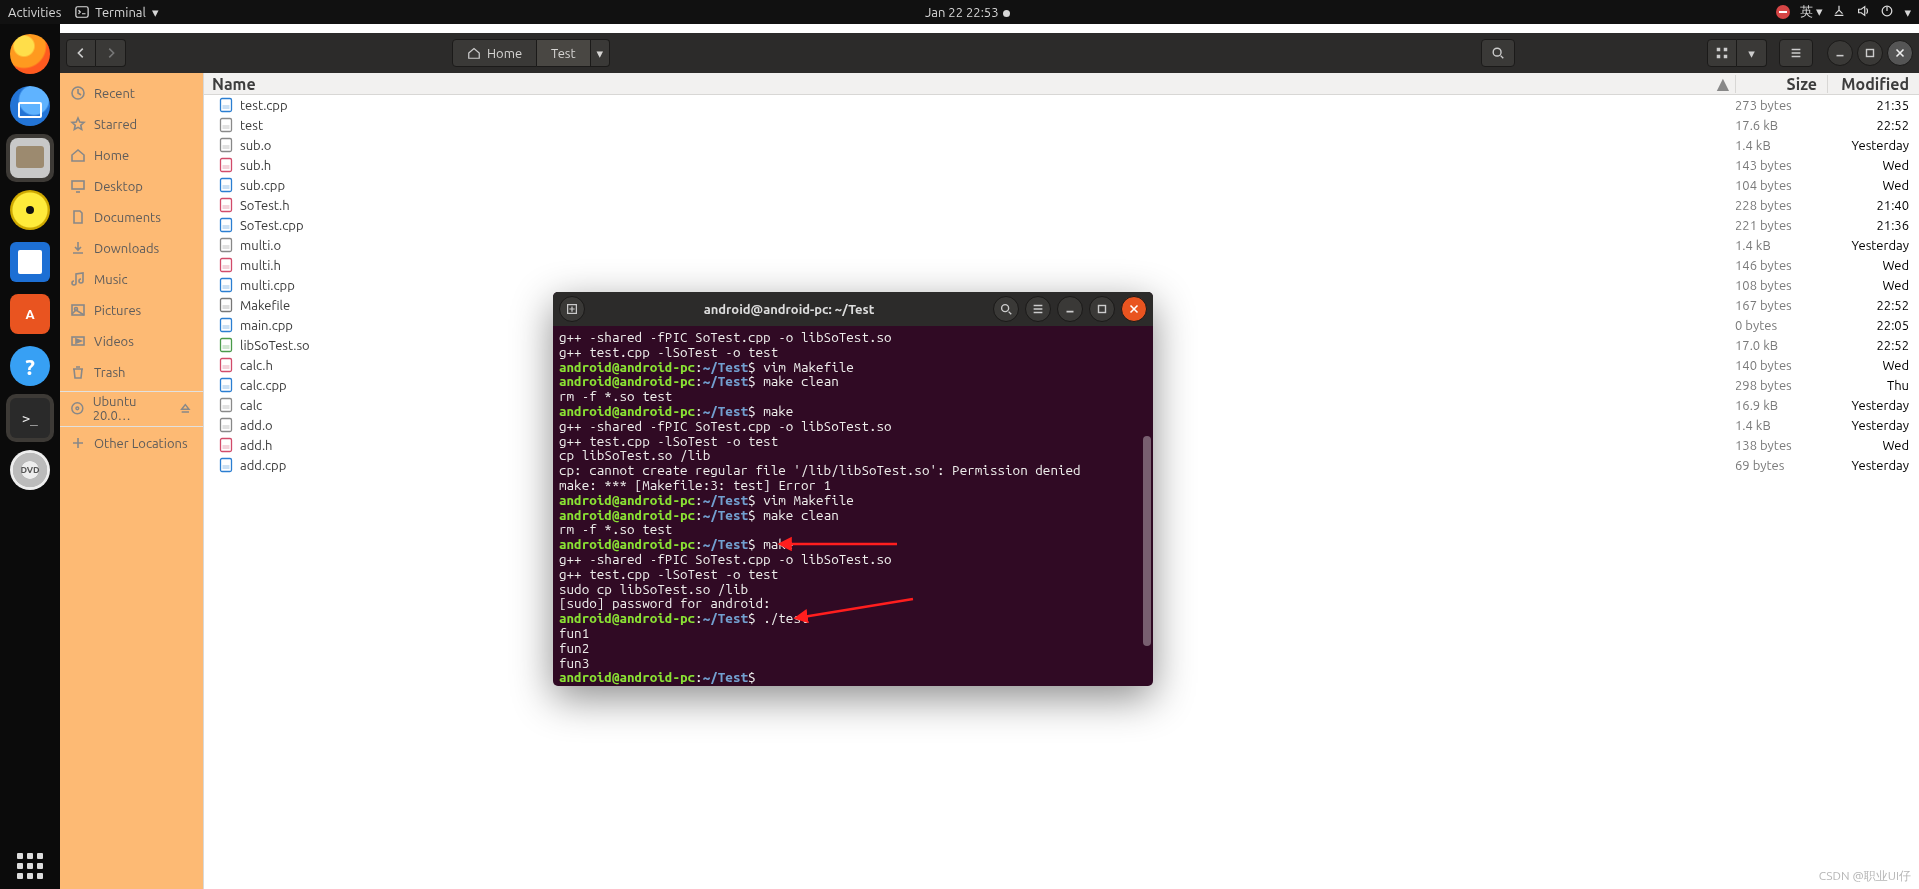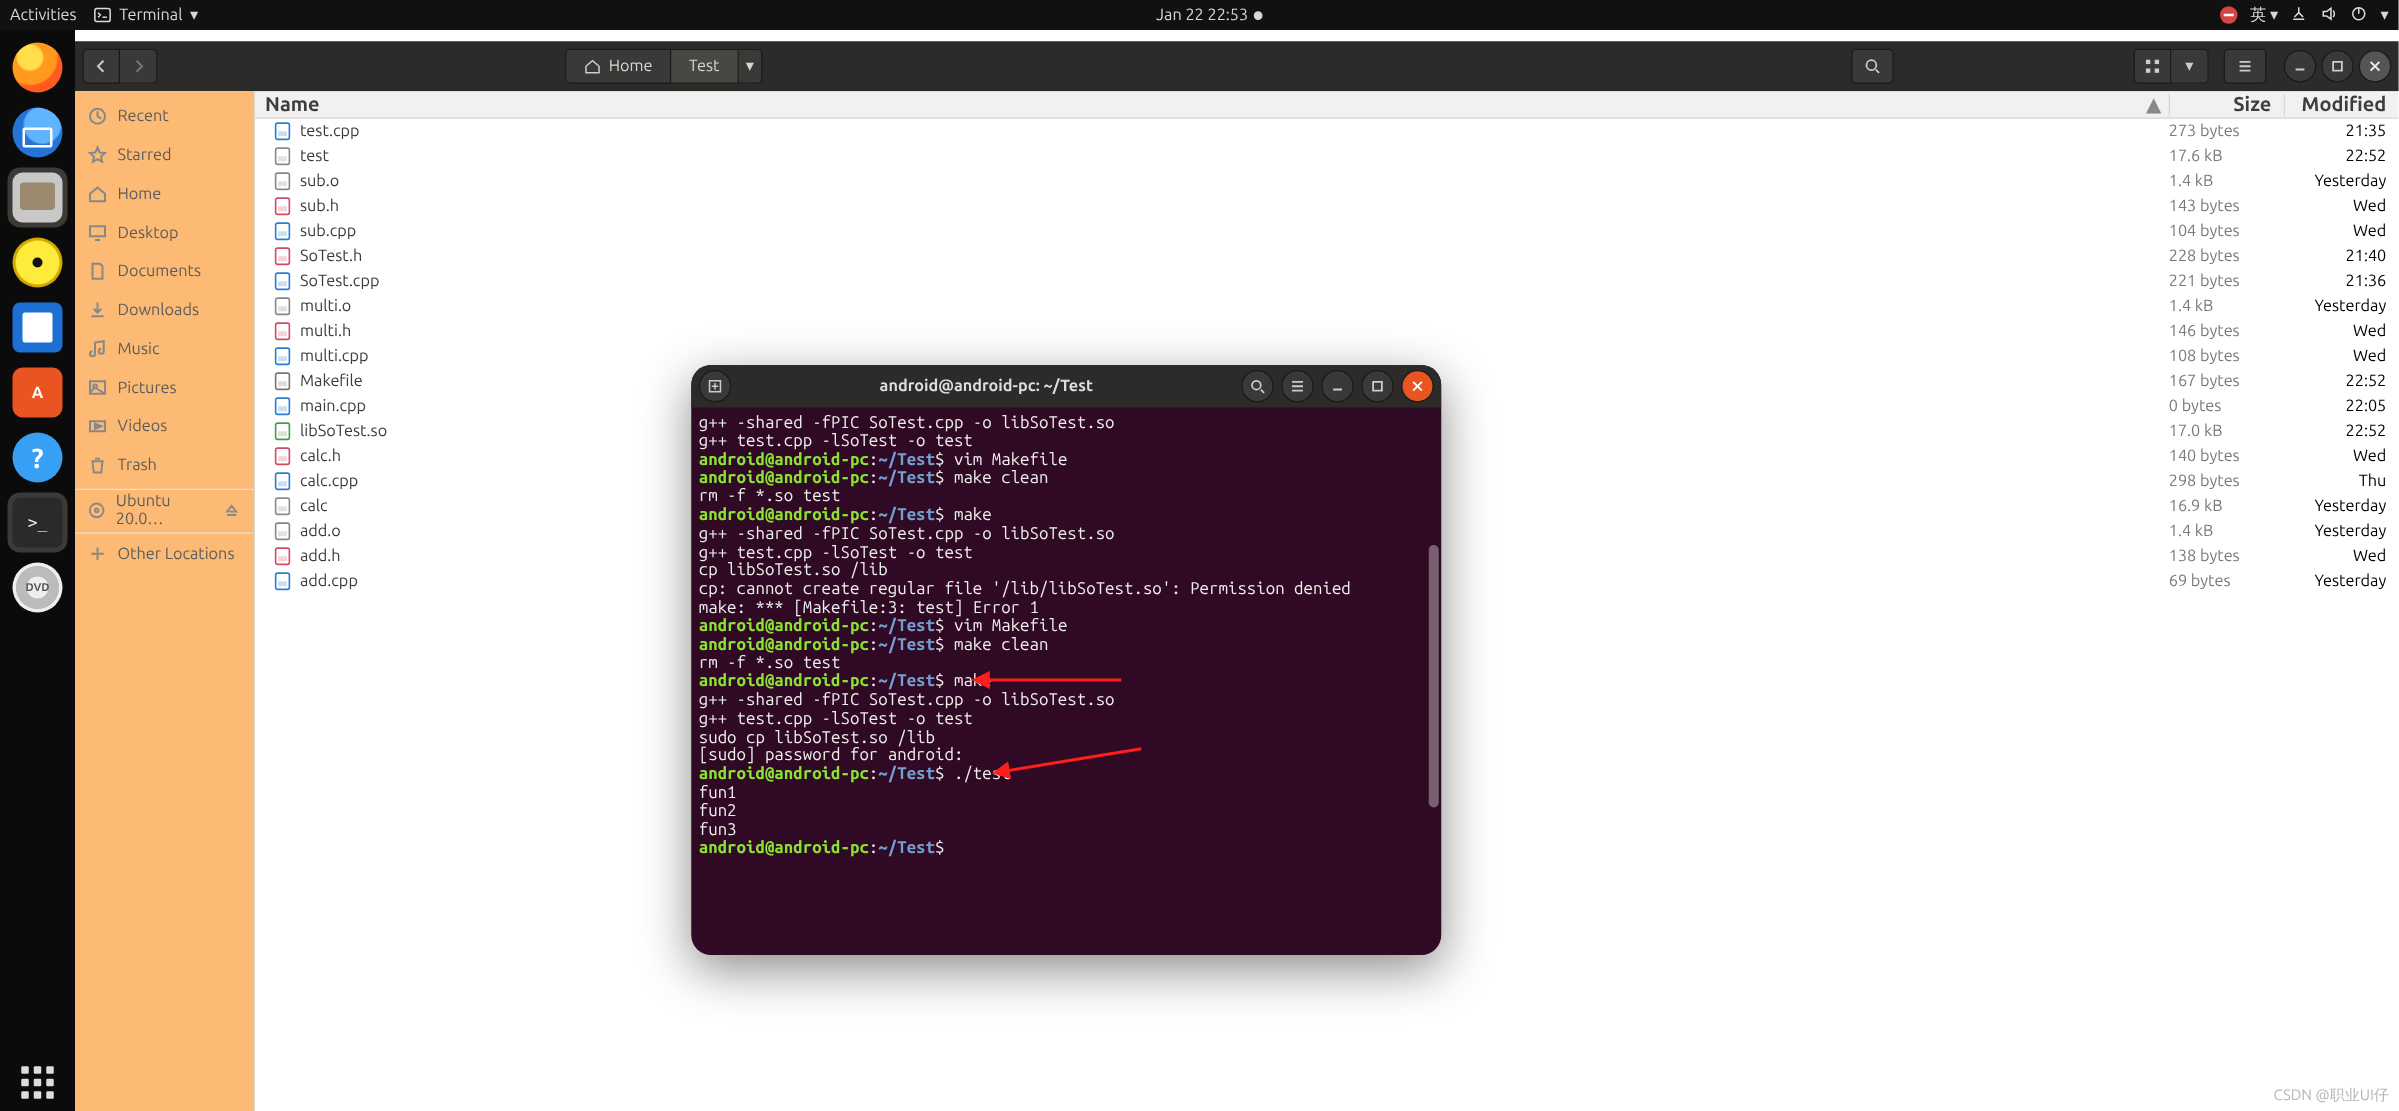--- a/index.html
+++ b/index.html
@@ -148,23 +148,23 @@
     padding-left:14px; color:#3b3b3b;
   }
   .row .rico{width:16px;height:16px;margin-right:6px;display:inline-flex;align-items:center;justify-content:center;}
   .row .rname{flex:1;}
   .row .rsize{width:92px;padding-right:10px;color:#7a7a7a;}
   .row .rmod{width:92px;text-align:right;padding-right:10px;color:#000000;}
 
   
   .term-window {
     position:absolute; top:292px; left:553px;
-    width:600px; height:472px;
+    width:600px; height:394px;
     background:#300a24;
-    border-radius:16px;
+    border-radius:5px;
     box-shadow:0 12px 40px rgba(0,0,0,.45);
     display:flex; flex-direction:column; overflow:hidden;
     font-family: "Ubuntu Mono","DejaVu Sans Mono",monospace;
   }
   .term-head{
     height:34px;background:#2c2b2a;display:flex;align-items:center;padding:0 6px;gap:6px;color:#ddd;font-family:"Ubuntu",sans-serif;font-size:13px;
   }
   .term-head .title{flex:1;text-align:center;font-weight:600;}
   .term-head .rb{width:26px;height:26px;border-radius:50%;background:#3a3937;display:inline-flex;align-items:center;justify-content:center;border:1px solid #1b1a19;}
   .term-head .rb.close{background:#e95420;color:#fff;}

